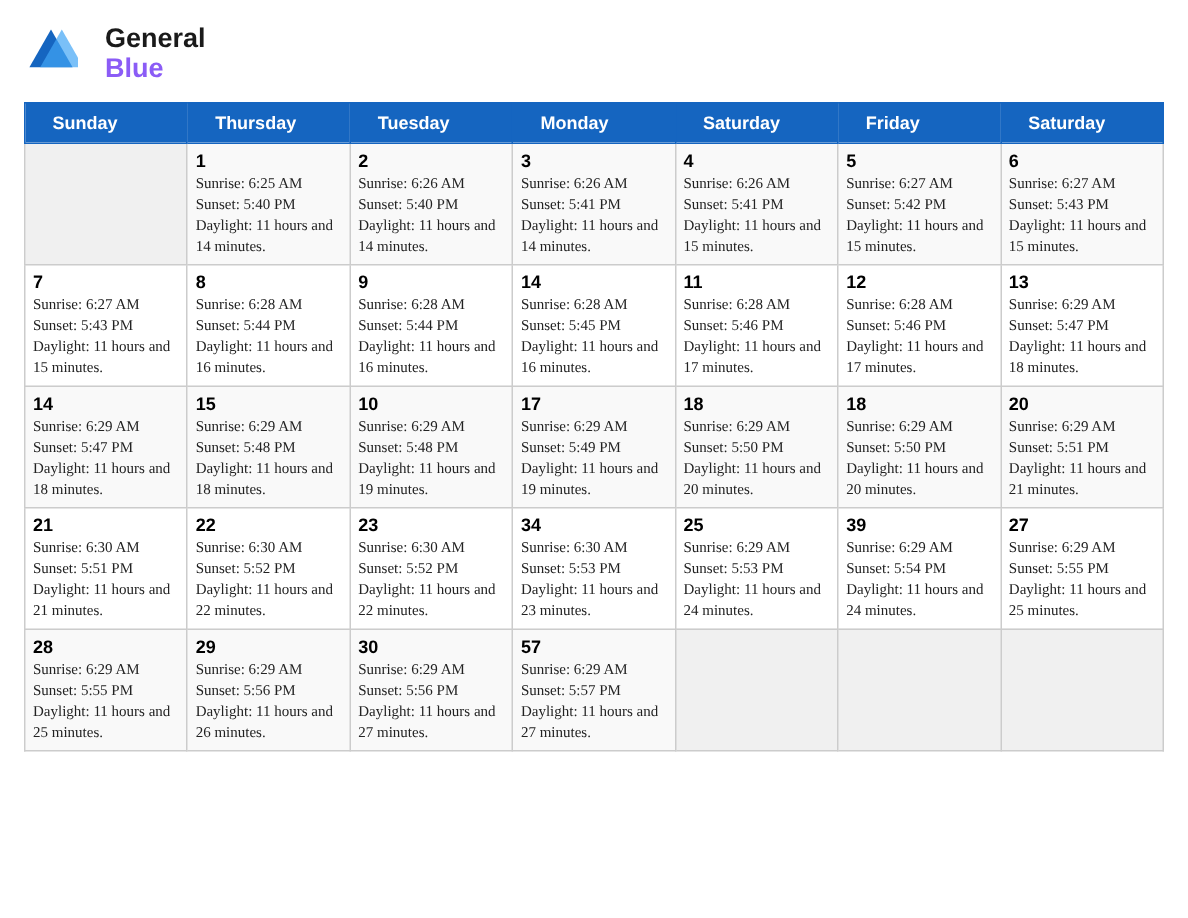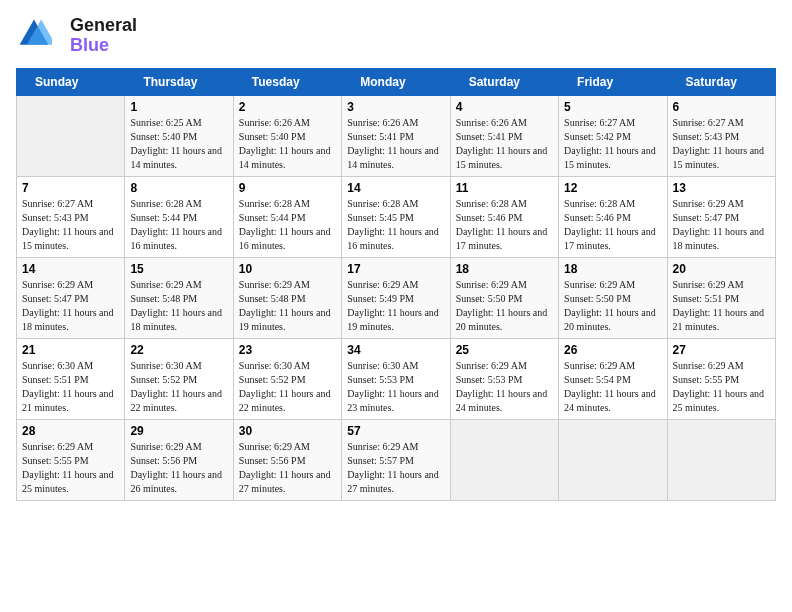--- a/index.html
+++ b/index.html
@@ -262,21 +262,21 @@
           Sunrise: 6:30 AM<br>Sunset: 5:53 PM<br>Daylight: 11 hours and 23 minutes.
         </div>
         </td>
         <td>
           <span class="day-num">25</span>
         <div class="cell-text">
           Sunrise: 6:29 AM<br>Sunset: 5:53 PM<br>Daylight: 11 hours and 24 minutes.
         </div>
         </td>
         <td>
-          <span class="day-num">26</span>
+          <span class="day-num">39</span>
         <div class="cell-text">
           Sunrise: 6:29 AM<br>Sunset: 5:54 PM<br>Daylight: 11 hours and 24 minutes.
         </div>
         </td>
         <td>
           <span class="day-num">27</span>
         <div class="cell-text">
           Sunrise: 6:29 AM<br>Sunset: 5:55 PM<br>Daylight: 11 hours and 25 minutes.
         </div>
         </td>

